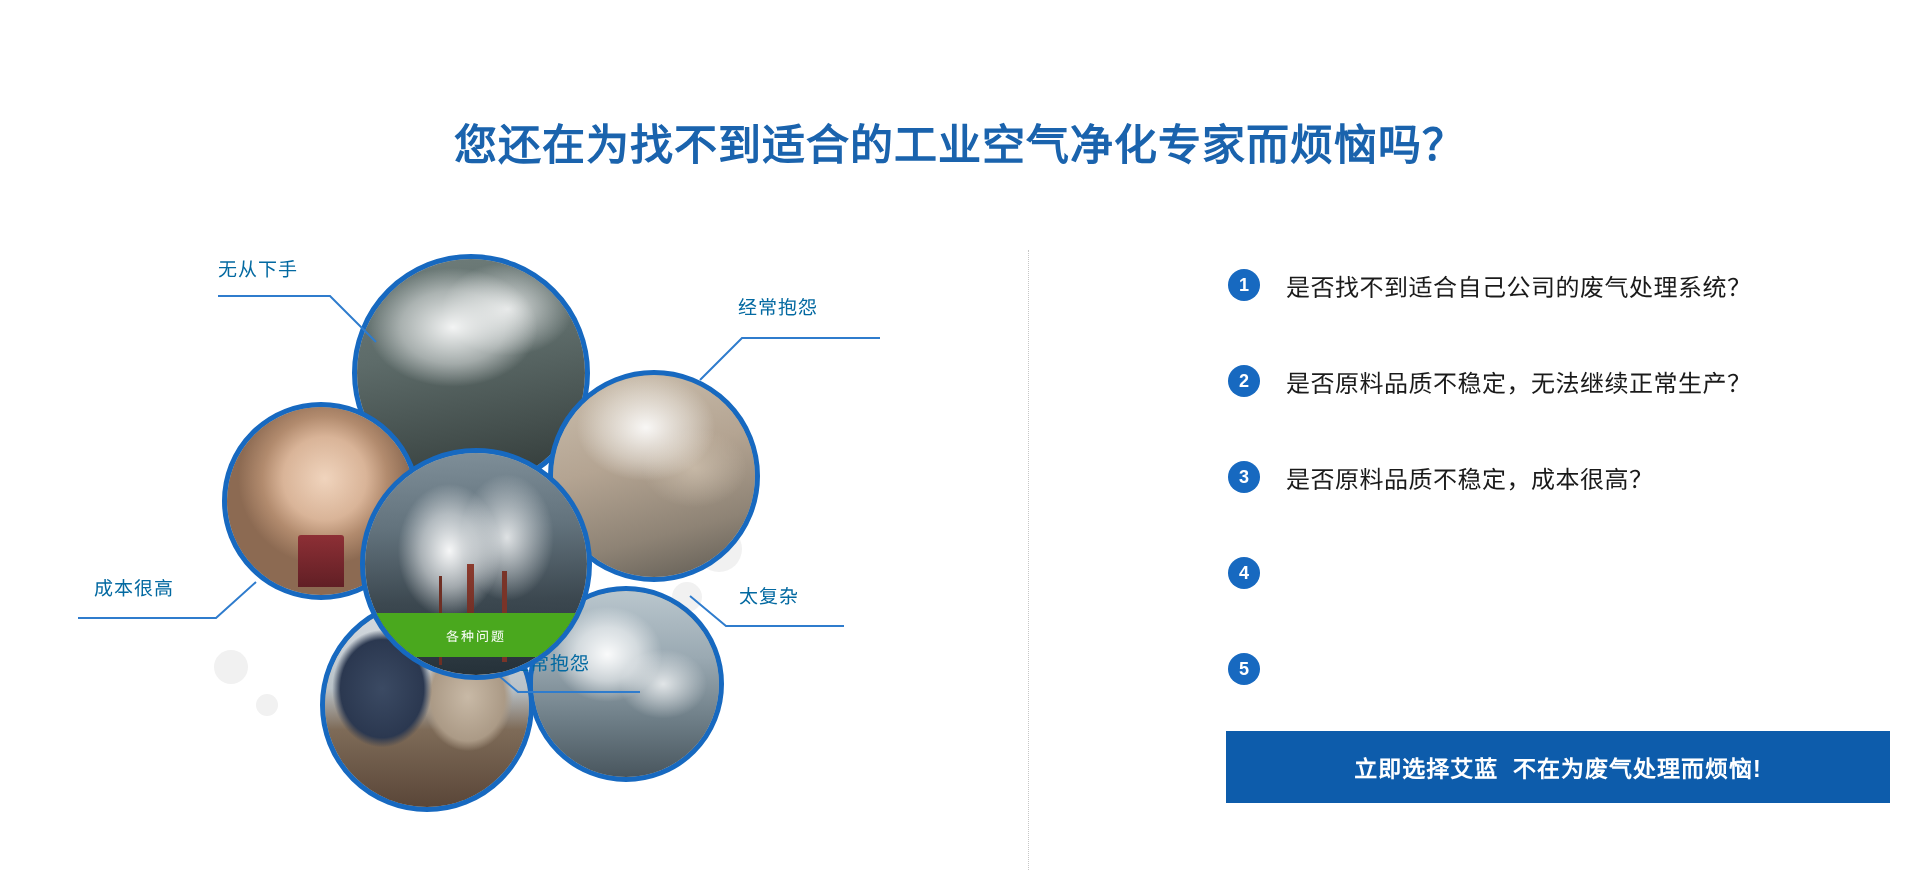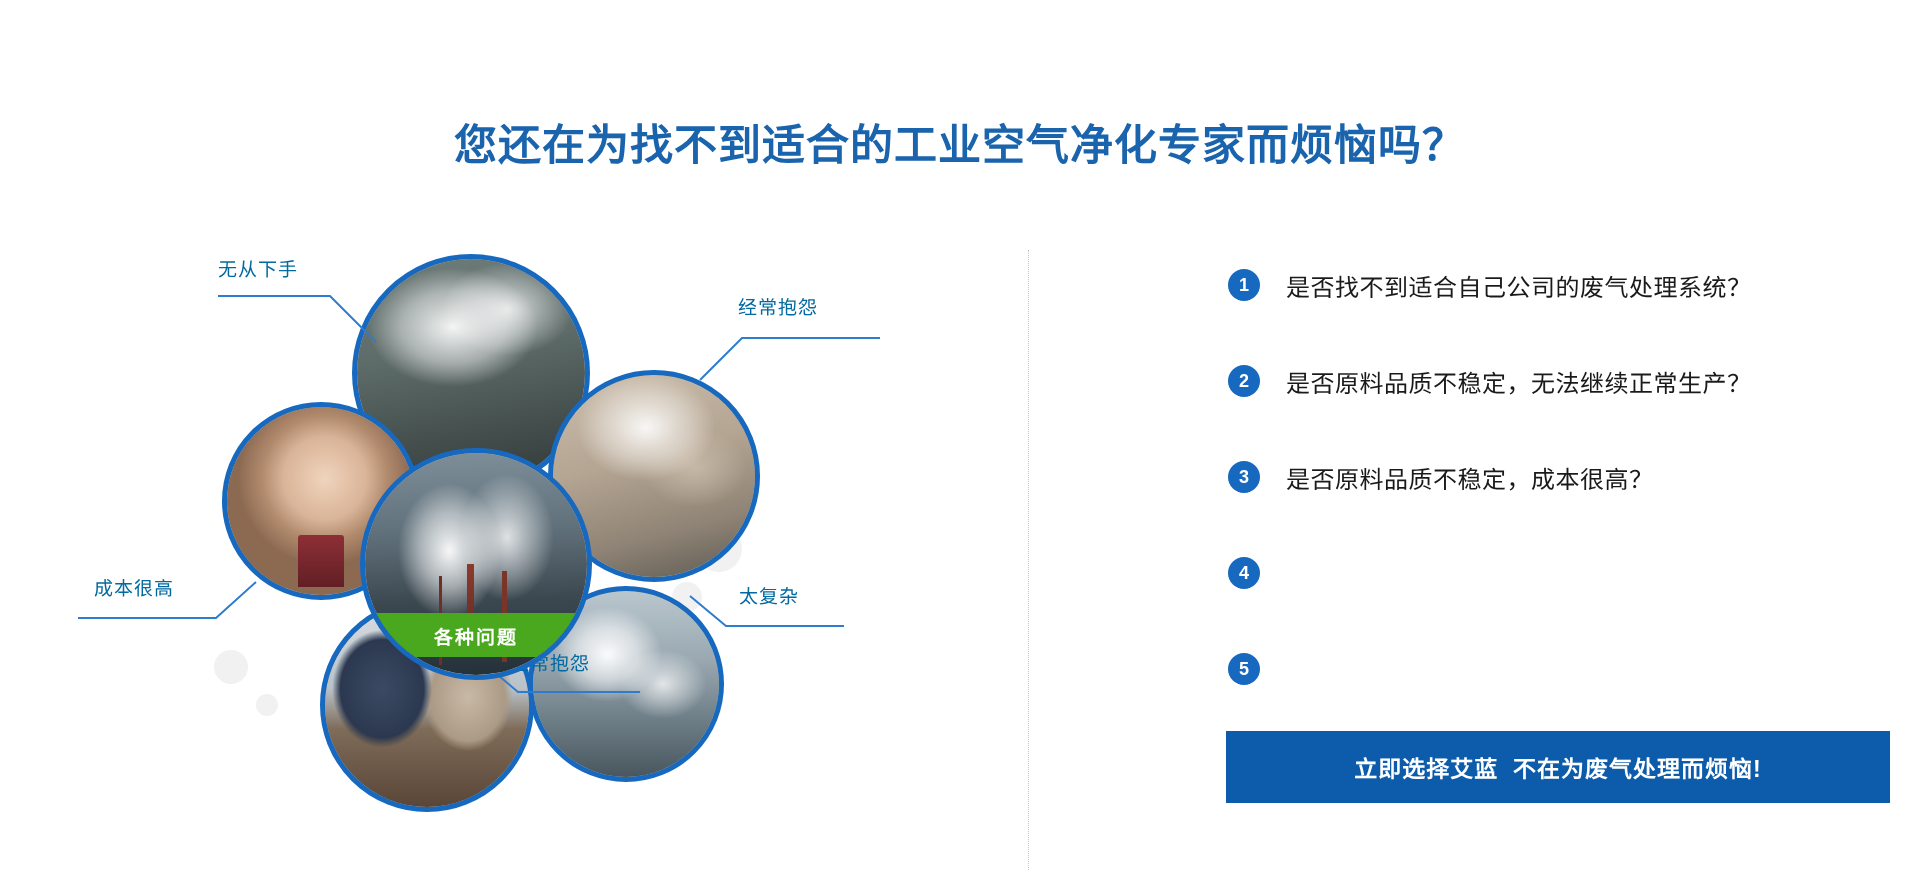--- a/index.html
+++ b/index.html
@@ -146,22 +146,22 @@
     position: absolute;
     left: 0;
     right: 0;
     bottom: 18px;
     height: 44px;
     background: #4aa81e;
     display: flex;
     align-items: center;
     justify-content: center;
     color: #ffffff;
-    font-size: 19px;
-    font-weight: 700;
+    font-size: 13px;
+    font-weight: 400;
     letter-spacing: 2px;
     z-index: 8;
   }
 
   
   .lead-svg {
     position: absolute;
     left: 0;
     top: 0;
     width: 1020px;

